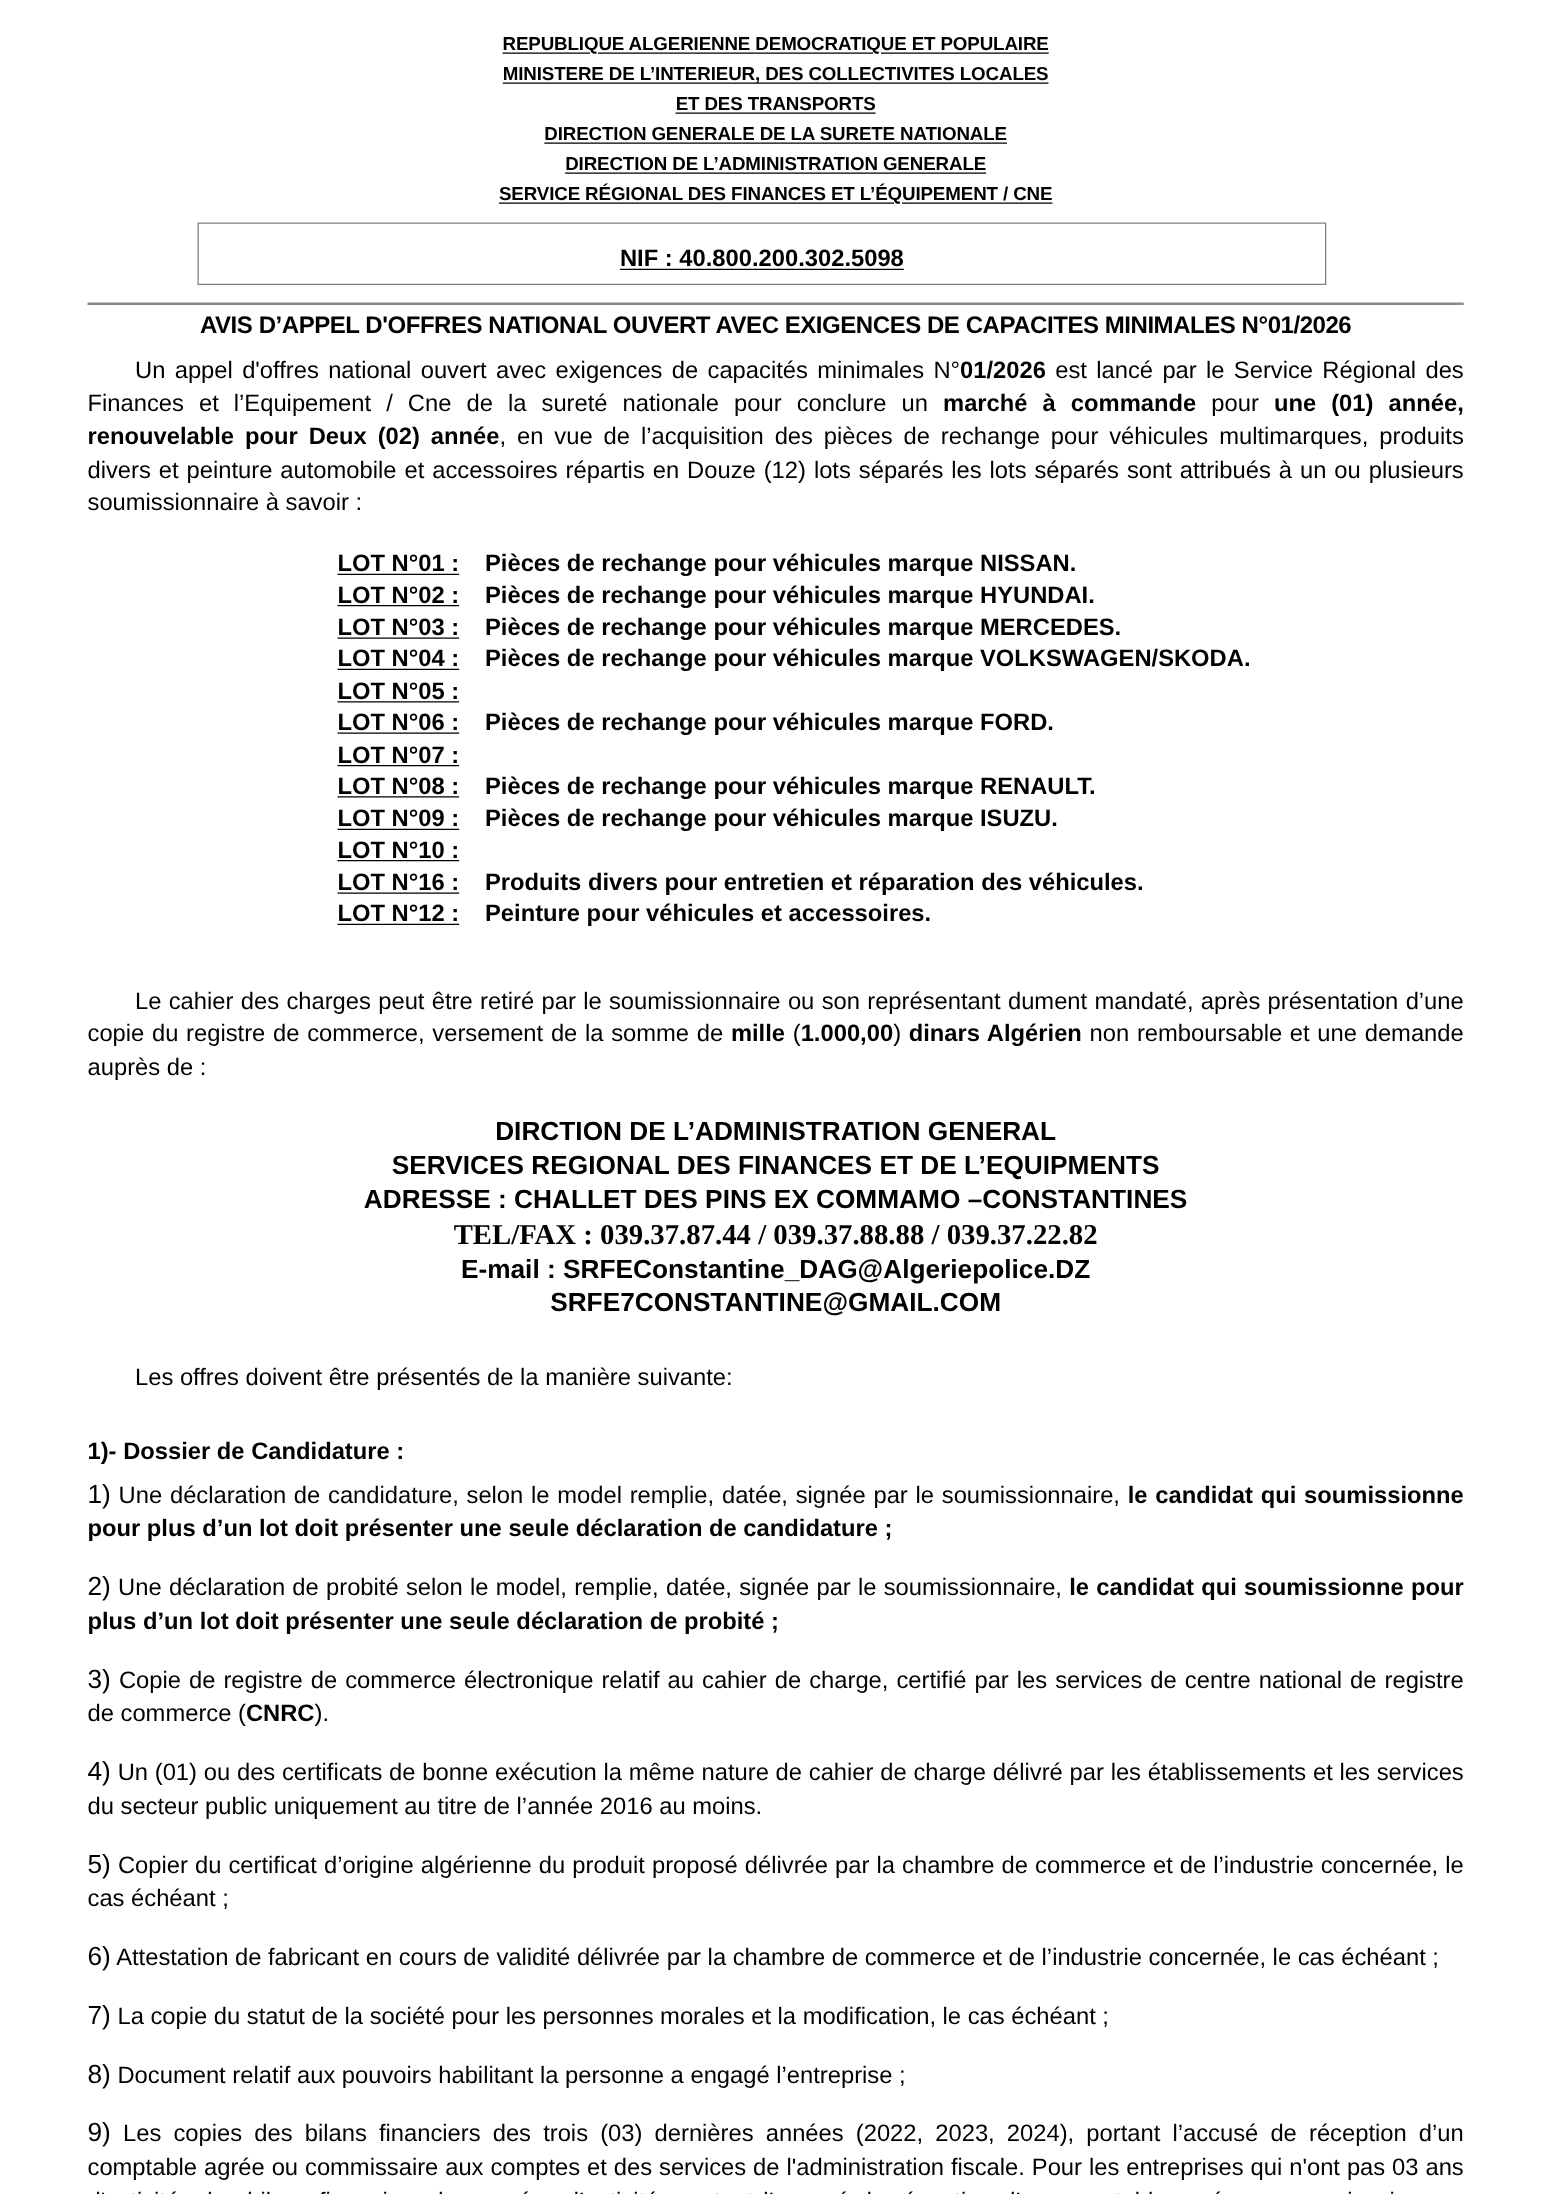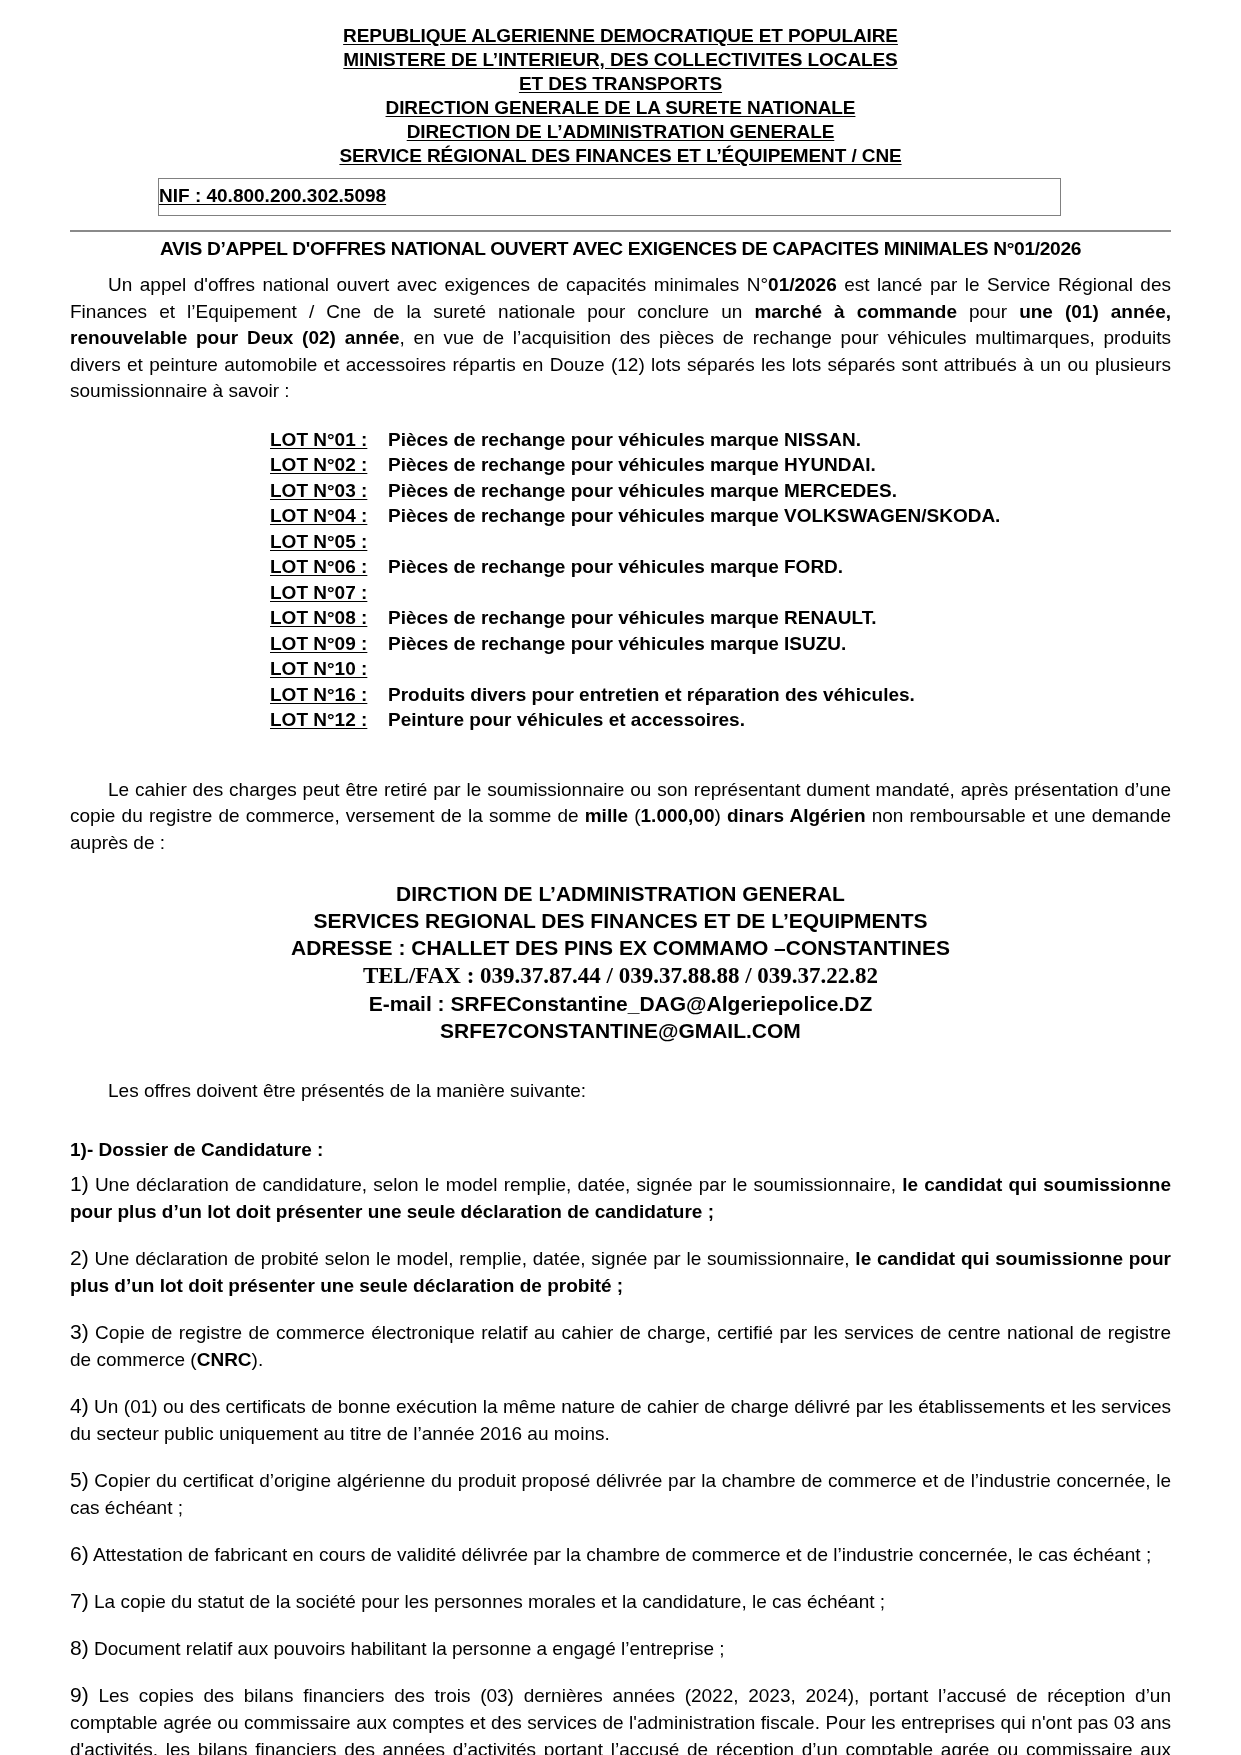--- a/index.html
+++ b/index.html
@@ -22,35 +22,36 @@
     position: relative;
   }
 
   
   .header-block {
     text-align: center;
     margin-bottom: 6px;
   }
   .header-line {
     font-weight: bold;
-    font-size: 19px;
+    font-size: 15px;
     line-height: 24px;
     letter-spacing: -0.1px;
     white-space: nowrap;
   }
   .header-line span.u {
     text-decoration: underline;
     text-underline-offset: 2px;
   }
 
   
   .nif-box {
     border: 1px solid #808080;
     margin: 10px 110px 0 88px;
-    padding: 6px 0 8px 0;
+    text-align: center;
+    padding: 18px 0 8px 0;
   }
   .nif-text {
     font-weight: bold;
     font-size: 19px;
     text-decoration: underline;
     text-underline-offset: 2px;
   }
 
   
   .title-rule {
@@ -224,19 +225,19 @@
 
   <div class="section-heading"><span>1)- </span><span class="u">Dossier de Candidature</span><span> :</span></div>
 
   <div>
     <p class="num-item"><span class="n">1)</span><span><span>   Une déclaration de candidature, selon le model remplie, datée, signée par le soumissionnaire, </span><span class="b">le candidat qui soumissionne pour plus d’un lot doit présenter une seule déclaration de candidature ;</span></span></p>
     <p class="num-item"><span class="n">2)</span><span><span>   Une déclaration de probité selon le model, remplie, datée, signée par le soumissionnaire, </span><span class="b">le candidat qui soumissionne pour plus d’un lot doit présenter une seule déclaration de probité ;</span></span></p>
     <p class="num-item"><span class="n">3)</span><span><span>   Copie de registre de commerce électronique relatif au cahier de charge, certifié par les services de centre national de registre de commerce (</span><span class="b">CNRC</span><span>).</span></span></p>
     <p class="num-item"><span class="n">4)</span><span><span> Un (01) ou des certificats de bonne exécution la même nature de cahier de charge délivré par les établissements et les services du secteur public uniquement au titre de l’année 2016 au moins.</span></span></p>
     <p class="num-item"><span class="n">5)</span><span><span>   Copier du certificat d’origine algérienne du produit proposé délivrée par la chambre de commerce et de l’industrie concernée, le cas échéant ;</span></span></p>
     <p class="num-item"><span class="n">6)</span><span><span>   Attestation de fabricant en cours de validité délivrée par la chambre de commerce et de l’industrie concernée, le cas échéant ;</span></span></p>
-    <p class="num-item"><span class="n">7)</span><span><span>   La copie du statut de la société pour les personnes morales et la candidature, le cas échéant ;</span></span></p>
+    <p class="num-item"><span class="n">7)</span><span><span>   La copie du statut de la société pour les personnes morales et la modification, le cas échéant ;</span></span></p>
     <p class="num-item"><span class="n">8)</span><span><span>   Document relatif aux pouvoirs habilitant la personne a engagé l’entreprise ;</span></span></p>
     <p class="num-item"><span class="n">9)</span><span><span>   Les copies des bilans financiers des trois (03) dernières années (2022, 2023, 2024), portant l’accusé de réception d’un comptable agrée ou commissaire aux comptes et des services de l'administration fiscale. Pour les entreprises qui n'ont pas 03 ans d'activités, les bilans financiers des années d’activités portant l’accusé de réception d’un comptable agrée ou commissaire aux comptes et des services de l'administration fiscale ;</span></span></p>
 
   </div>
 
 </div>
 
 </body></html>

